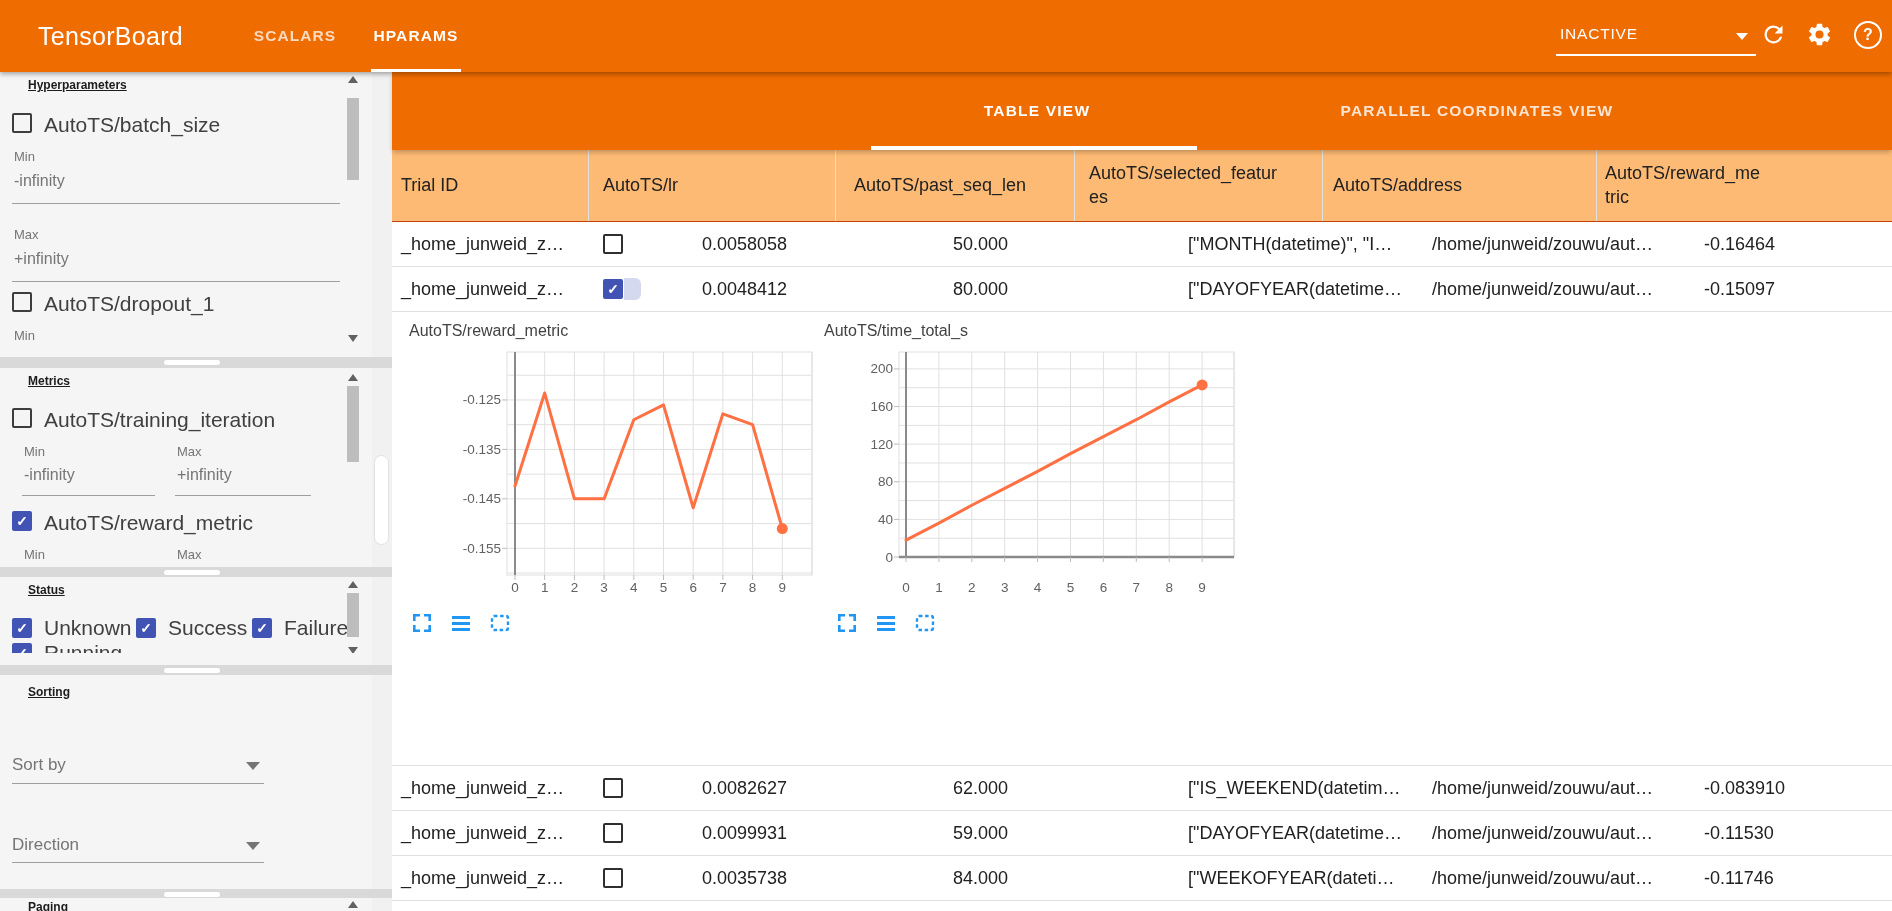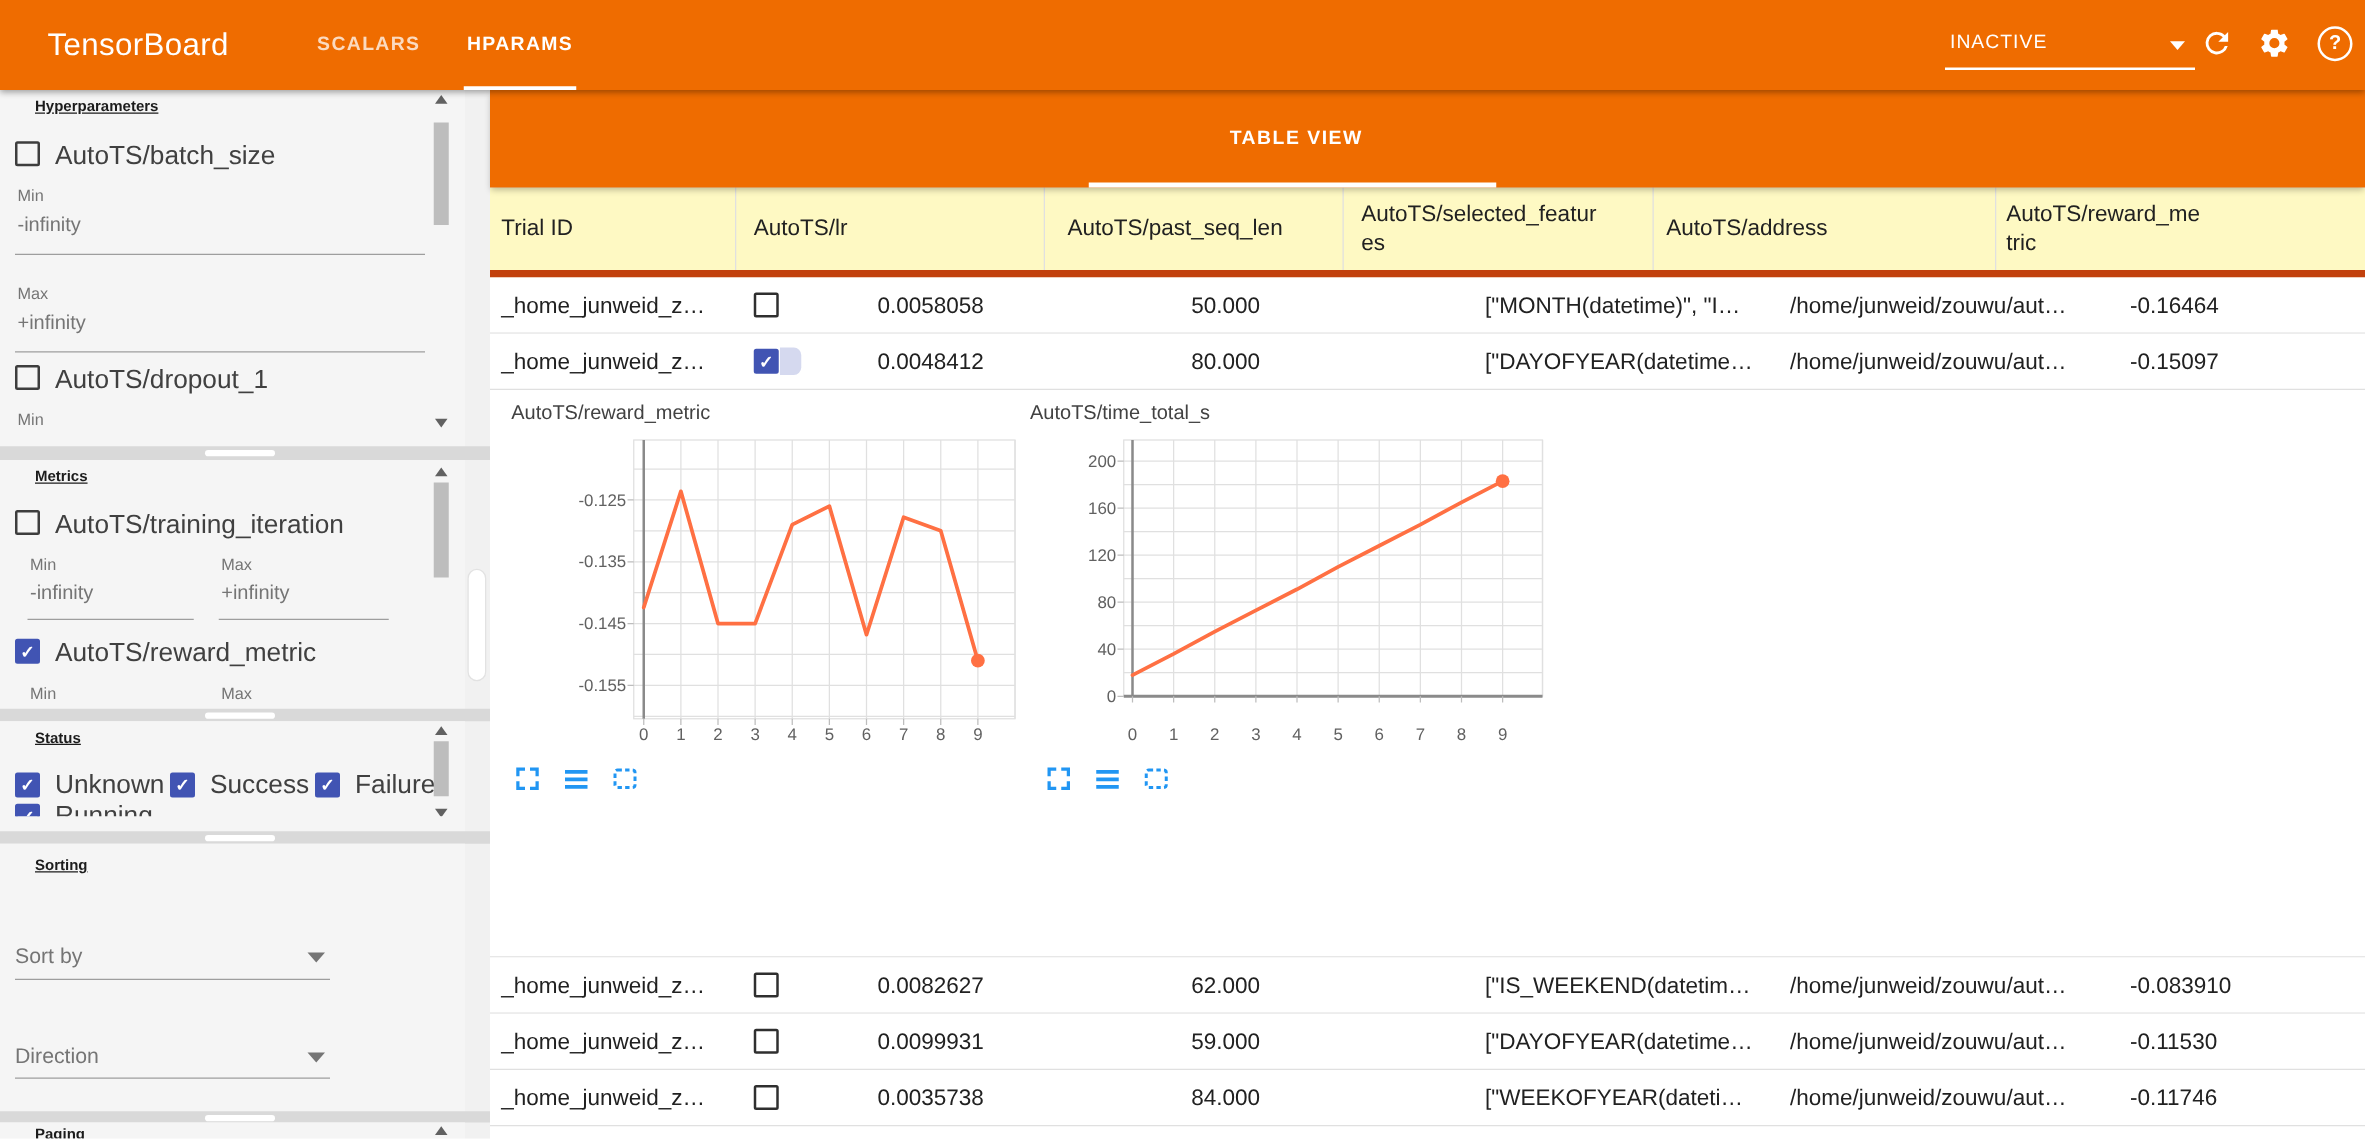--- a/index.html
+++ b/index.html
@@ -53,22 +53,22 @@
   .fline{position:absolute;height:1px;background:#9e9e9e;}
   .selph{position:absolute;font-size:17px;color:#757575;}
   .caret-g{position:absolute;width:0;height:0;border-left:7px solid transparent;
            border-right:7px solid transparent;border-top:8px solid #757575;}
   .sthumb{position:absolute;left:347px;width:12px;background:#bdbdbd;cursor:pointer;}
   .sarrow{position:absolute;left:348px;width:0;height:0;border-left:5px solid transparent;
           border-right:5px solid transparent;cursor:pointer;}
   .sarrow.up{border-bottom:7px solid #616161;}
   .sarrow.down{border-top:7px solid #616161;}
   
-  .thead{position:absolute;left:392px;top:150px;width:1500px;height:72px;background:#fef9c3;
-         border-bottom:6px solid #c2410c;box-sizing:border-box;display:flex;}
+  .thead{position:absolute;left:392px;top:150px;width:1500px;height:72px;background:#fdba74;
+         border-bottom:1px solid #c2410c;box-sizing:border-box;display:flex;}
   .th{display:flex;align-items:center;font-size:18px;color:#212121;box-sizing:border-box;
       border-left:1px solid #e0e0e0;word-break:break-all;line-height:1.3;}
   .th:first-child{border-left:none;}
   .trow{position:relative;width:1500px;height:45px;border-bottom:1px solid #e0e0e0;
         box-sizing:border-box;display:flex;background:#fff;}
   .td{display:flex;align-items:center;font-size:18px;color:#212121;box-sizing:border-box;
       white-space:nowrap;overflow:hidden;}
   .c0{width:196px;padding-left:9px;}
   .c1{width:100px;padding-left:15px;}
   .c2{width:247px;padding-left:14px;}
@@ -178,20 +178,21 @@
 
     <div class="ssec" style="top:826px;height:13px;">
       <div class="shead" style="top:2px;">Paging</div>
       <div class="sarrow up" style="top:3px;"></div>
     </div>
   </div>
 
   <div class="viewtabs" id="view-tab-bar">
     <div class="vtab-ink"></div>
   <div class="vtab vt0 active">TABLE VIEW</div>
+      <div class="vtab vt1">PARALLEL COORDINATES VIEW</div>
       <div class="vtab vt2">SCATTER PLOT MATRIX VIEW</div>
     </div>
 
   <div class="thead" id="table-header">
       <div class="th c0">Trial ID</div>
       <div class="th c2">AutoTS/lr</div>
       <div class="th c3">AutoTS/past_seq_len</div>
       <div class="th c4">AutoTS/selected_features</div>
       <div class="th c5">AutoTS/address</div>
       <div class="th c6">AutoTS/reward_metric</div>

